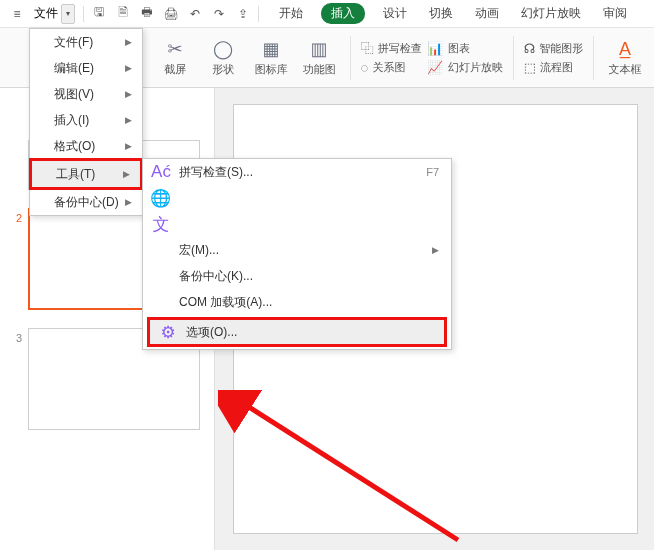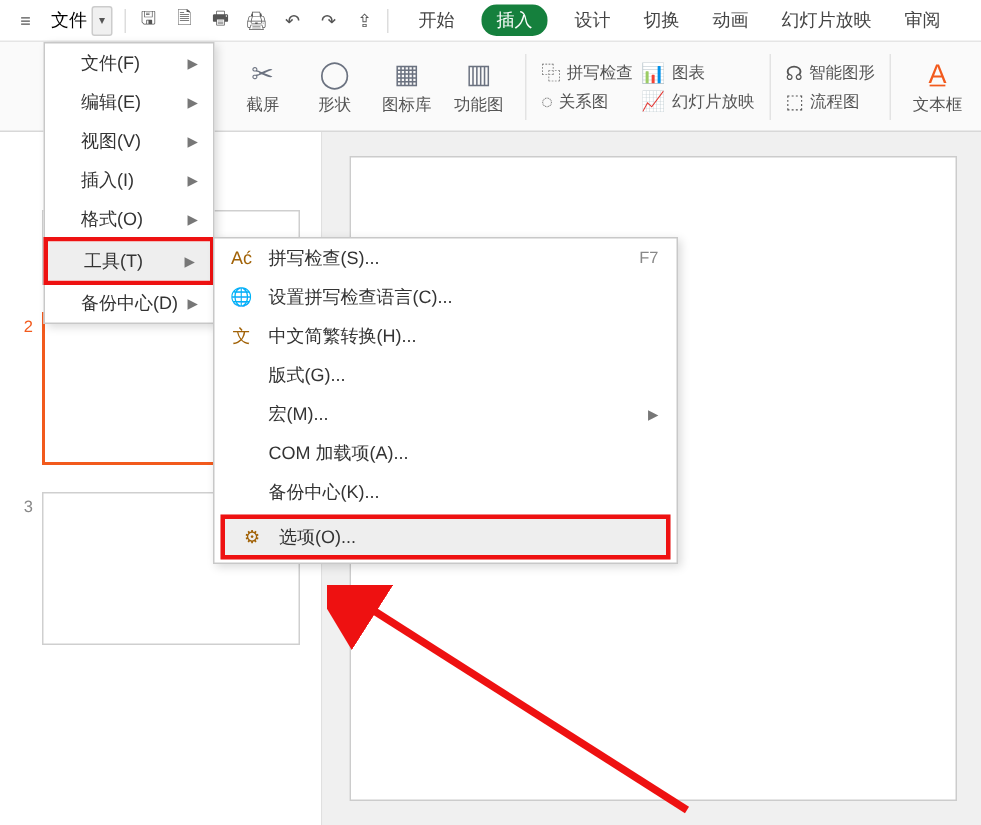--- a/index.html
+++ b/index.html
@@ -35,21 +35,21 @@
 
   .menu { position: absolute; background: #fff; border: 1px solid #c8c8c8; box-shadow: 2px 2px 6px rgba(0,0,0,.15); font-size: 12px; color: #333; z-index: 10; }
   .menu1 { left: 29px; top: 28px; width: 114px; }
   .menu-item { display: flex; align-items: center; height: 26px; padding: 0 10px 0 24px; position: relative; justify-content: space-between; }
   .menu-item .arr { font-size: 9px; color: #777; }
   .menu1 .hl { border: 3px solid #e11; margin: -1px; }
   .menu1 .hl .menu-item { background: #eee; }
   .menu2 { left: 142px; top: 158px; width: 310px; }
   .m2-item { display: flex; align-items: center; height: 26px; padding: 0 12px 0 10px; gap: 10px; justify-content: space-between; }
   .m2-item .left { display: flex; align-items: center; gap: 10px; }
-  .m2-item .ic { width: 16px; display: flex; justify-content: center; color: #a16207; font-size: 12px; }
+  .m2-item .ic { width: 16px; display: flex; justify-content: center; color: #8b5cf6; font-size: 17px; }
   .m2-item .arr { font-size: 9px; color: #777; }
   .m2-item .kb { color: #888; font-size: 11px; margin-left: 25px; }
   .menu2 .hl2 { border: 3px solid #e11; margin: 2px 4px; background: #eee; }
 
   .arrow-svg { position: absolute; left: 218px; top: 390px; z-index: 20; pointer-events: none; }
 </style>
 </head>
 <body>
 
 <div class="topbar">
@@ -201,52 +201,44 @@
   <div class="m2-item">
     <span class="left">
         <span class="ic">Ać</span>
         <span>拼写检查(S)...</span>
       </span>
     <span class="kb">F7</span>
   </div>
   <div class="m2-item">
     <span class="left">
         <span class="ic">🌐</span>
-        <span>设置拼写检查语言(C)...</span>
       </span>
   </div>
   <div class="m2-item">
     <span class="left">
         <span class="ic">文</span>
-        <span>中文简繁转换(H)...</span>
-      </span>
-  </div>
-  <div class="m2-item">
-    <span class="left">
-        <span class="ic"></span>
-        <span>版式(G)...</span>
       </span>
   </div>
   <div class="m2-item">
     <span class="left">
         <span class="ic"></span>
         <span>宏(M)...</span>
       </span>
     <span class="arr">▶</span>
   </div>
   <div class="m2-item">
     <span class="left">
         <span class="ic"></span>
+        <span>备份中心(K)...</span>
+      </span>
+  </div>
+  <div class="m2-item">
+    <span class="left">
+        <span class="ic"></span>
         <span>COM 加载项(A)...</span>
-      </span>
-  </div>
-  <div class="m2-item">
-    <span class="left">
-        <span class="ic"></span>
-        <span>备份中心(K)...</span>
       </span>
   </div>
   <div class="hl2">
     <div class="m2-item" style="height:24px">
       <span class="left">
           <span class="ic">⚙</span>
           <span>选项(O)...</span>
         </span>
     </div>
   </div>

